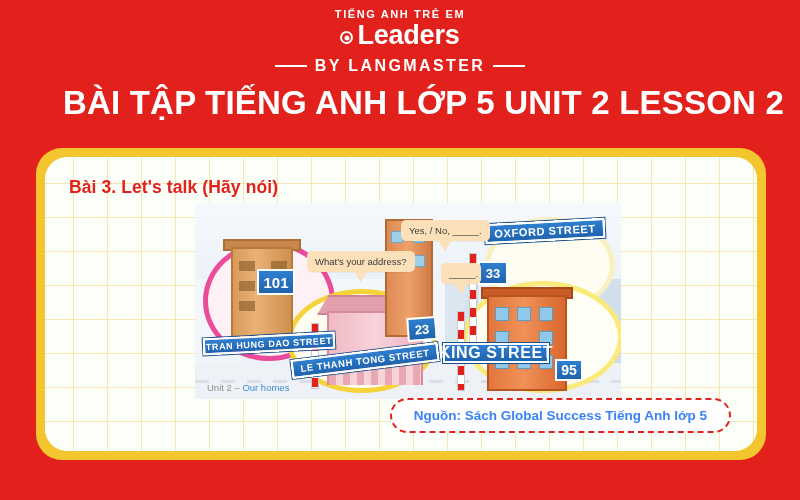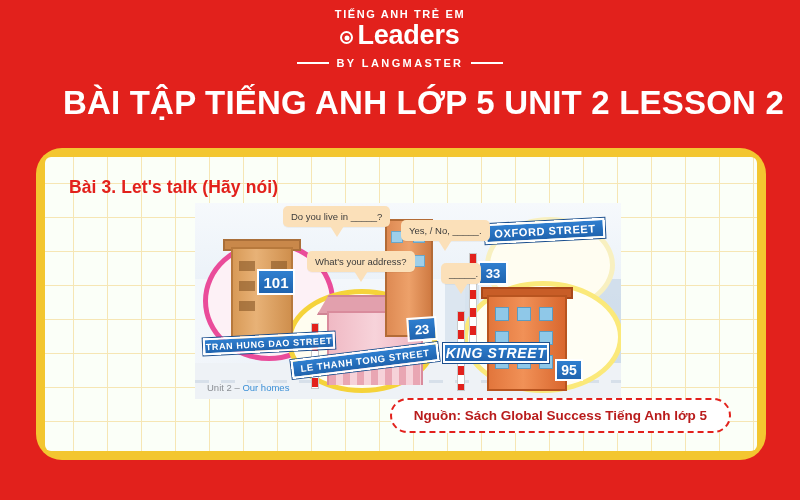--- a/index.html
+++ b/index.html
@@ -47,21 +47,21 @@
     width:5px; height:5px; background:#fff;
     border-radius:50%;
     transform:translate(-50%,-50%);
   }
   .brand-by {
     margin-top:7px;
     display:flex; align-items:center; gap:8px;
   }
   .brand-by .rule { width:32px; height:2px; background:#fff; }
   .brand-by-text {
-    color:#fff; font-size:11px; font-weight:bold;
+    color:#fff; font-size:16px; font-weight:bold;
     letter-spacing:2.4px;
   }
 
   
   .page-title {
     position:absolute; top:84px; left:0; right:0;
     text-align:center;
     color:#ffffff;
     font-size:33px;
     font-weight:bold;
@@ -75,21 +75,21 @@
   .card {
     position:absolute;
     left:36px; top:148px;
     width:730px; height:312px;
     background:#f3c630;
     border-radius:26px;
     padding:9px;
   }
   .card-inner {
     width:100%; height:100%;
-    border-radius:6px;
+    border-radius:22px;
     background-color:#fbfff8;
     background-image:
       linear-gradient(to right, #f6e6b4 1px, transparent 1px),
       linear-gradient(to bottom, #f6e6b4 1px, transparent 1px);
     background-size:34px 34px;
     background-position:-6px -8px;
     position:relative;
     overflow:hidden;
   }
 
@@ -234,21 +234,21 @@
     color:#fff; font-weight:bold;
     display:flex; align-items:center; justify-content:center;
   }
 
   .sign-tranhungdao { left:8px; top:132px; width:132px; height:17px; font-size:9px; transform:rotate(-3deg); }
   .num-101 { left:62px; top:66px; width:38px; height:26px; font-size:15px; }
   .sign-lethanhtong { left:96px; top:148px; width:148px; height:19px; font-size:9.5px; transform:rotate(-7deg); }
   .num-23 { left:212px; top:114px; width:30px; height:24px; font-size:13px; transform:rotate(-4deg); }
   .sign-oxford { left:290px; top:18px; width:120px; height:20px; font-size:11px; transform:rotate(-3deg); }
   .num-33 { left:283px; top:58px; width:30px; height:24px; font-size:13px; }
-  .sign-king { left:248px; top:140px; width:106px; height:20px; font-size:14px;font-style:italic; }
+  .sign-king { left:248px; top:140px; width:106px; height:20px; font-size:16px; }
   .num-95 { left:360px; top:156px; width:28px; height:22px; font-size:14px; }
 
   
   .bubble {
     position:absolute;
     background:#fbe0b9;
     border-radius:5px;
     color:#3b3b3b;
     font-size:9.5px;
     padding:5px 8px;
@@ -276,21 +276,21 @@
   .fig-caption b { color:#3b8fd6; font-weight:normal; }
 
   
   .source-pill {
     position:absolute;
     right:26px; bottom:18px;
     background:#ffffff;
     border:2px dashed #e2211c;
     border-radius:22px;
     padding:8px 22px;
-    color:#b91c1c;
+    color:#3b82f6;
     font-size:13.5px;
     font-weight:bold;
     white-space:nowrap;
   }
 </style>
 </head>
 <body>
 
 <div class="brand">
   <div class="brand-kicker">TIẾNG ANH TRẺ EM</div>
@@ -366,21 +366,20 @@
 
       <div class="sign-num num-23">23</div>
       <div class="sign sign-lethanhtong">LE THANH TONG  STREET</div>
 
       <div class="sign-num num-33">33</div>
       <div class="sign sign-oxford">OXFORD  STREET</div>
 
       <div class="sign-num num-95">95</div>
       <div class="sign sign-king">KING STREET</div>
 
-      <div class="bubble bub-live">Do you live in _____?</div>
       <div class="bubble bub-yesno">Yes, / No, _____.</div>
       <div class="bubble bub-addr">What's your address?</div>
       <div class="bubble bub-blank">_____.</div>
 
       <div class="fig-caption">
         <span>Unit 2 – </span><b>Our homes</b>
       </div>
     </div>
 
     <div class="source-pill">Nguồn: Sách Global Success Tiếng Anh lớp 5</div>

